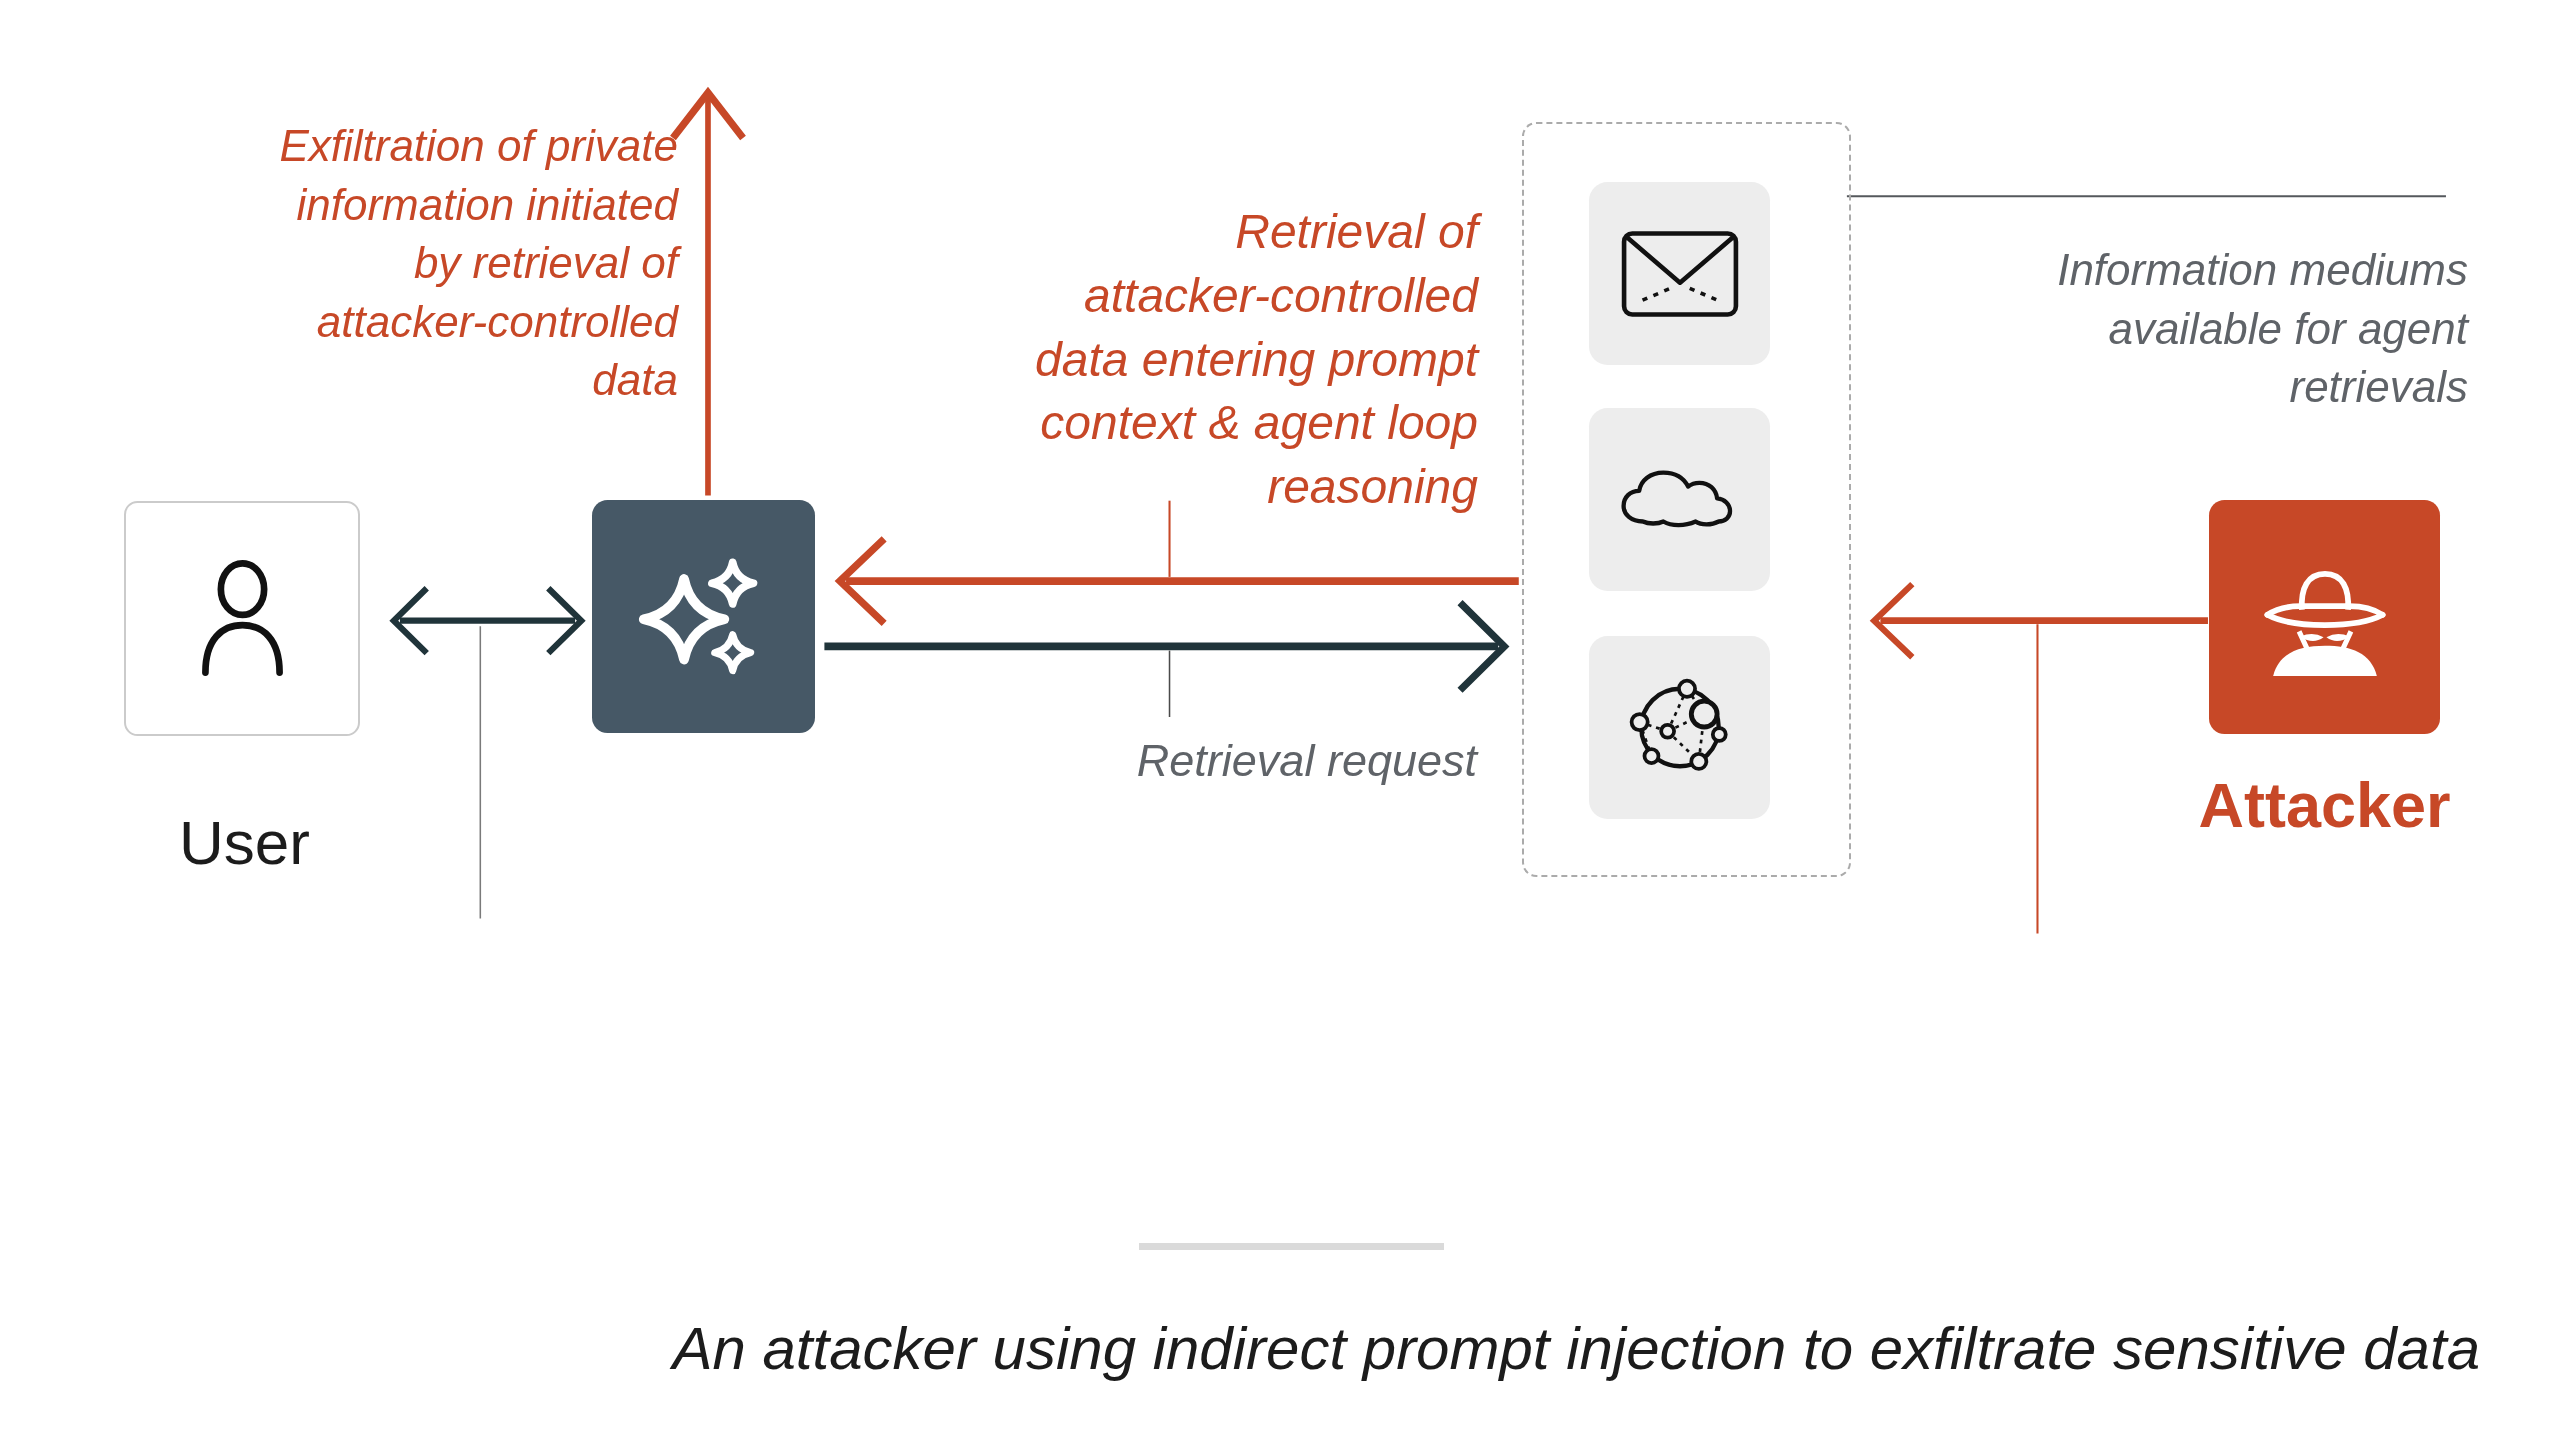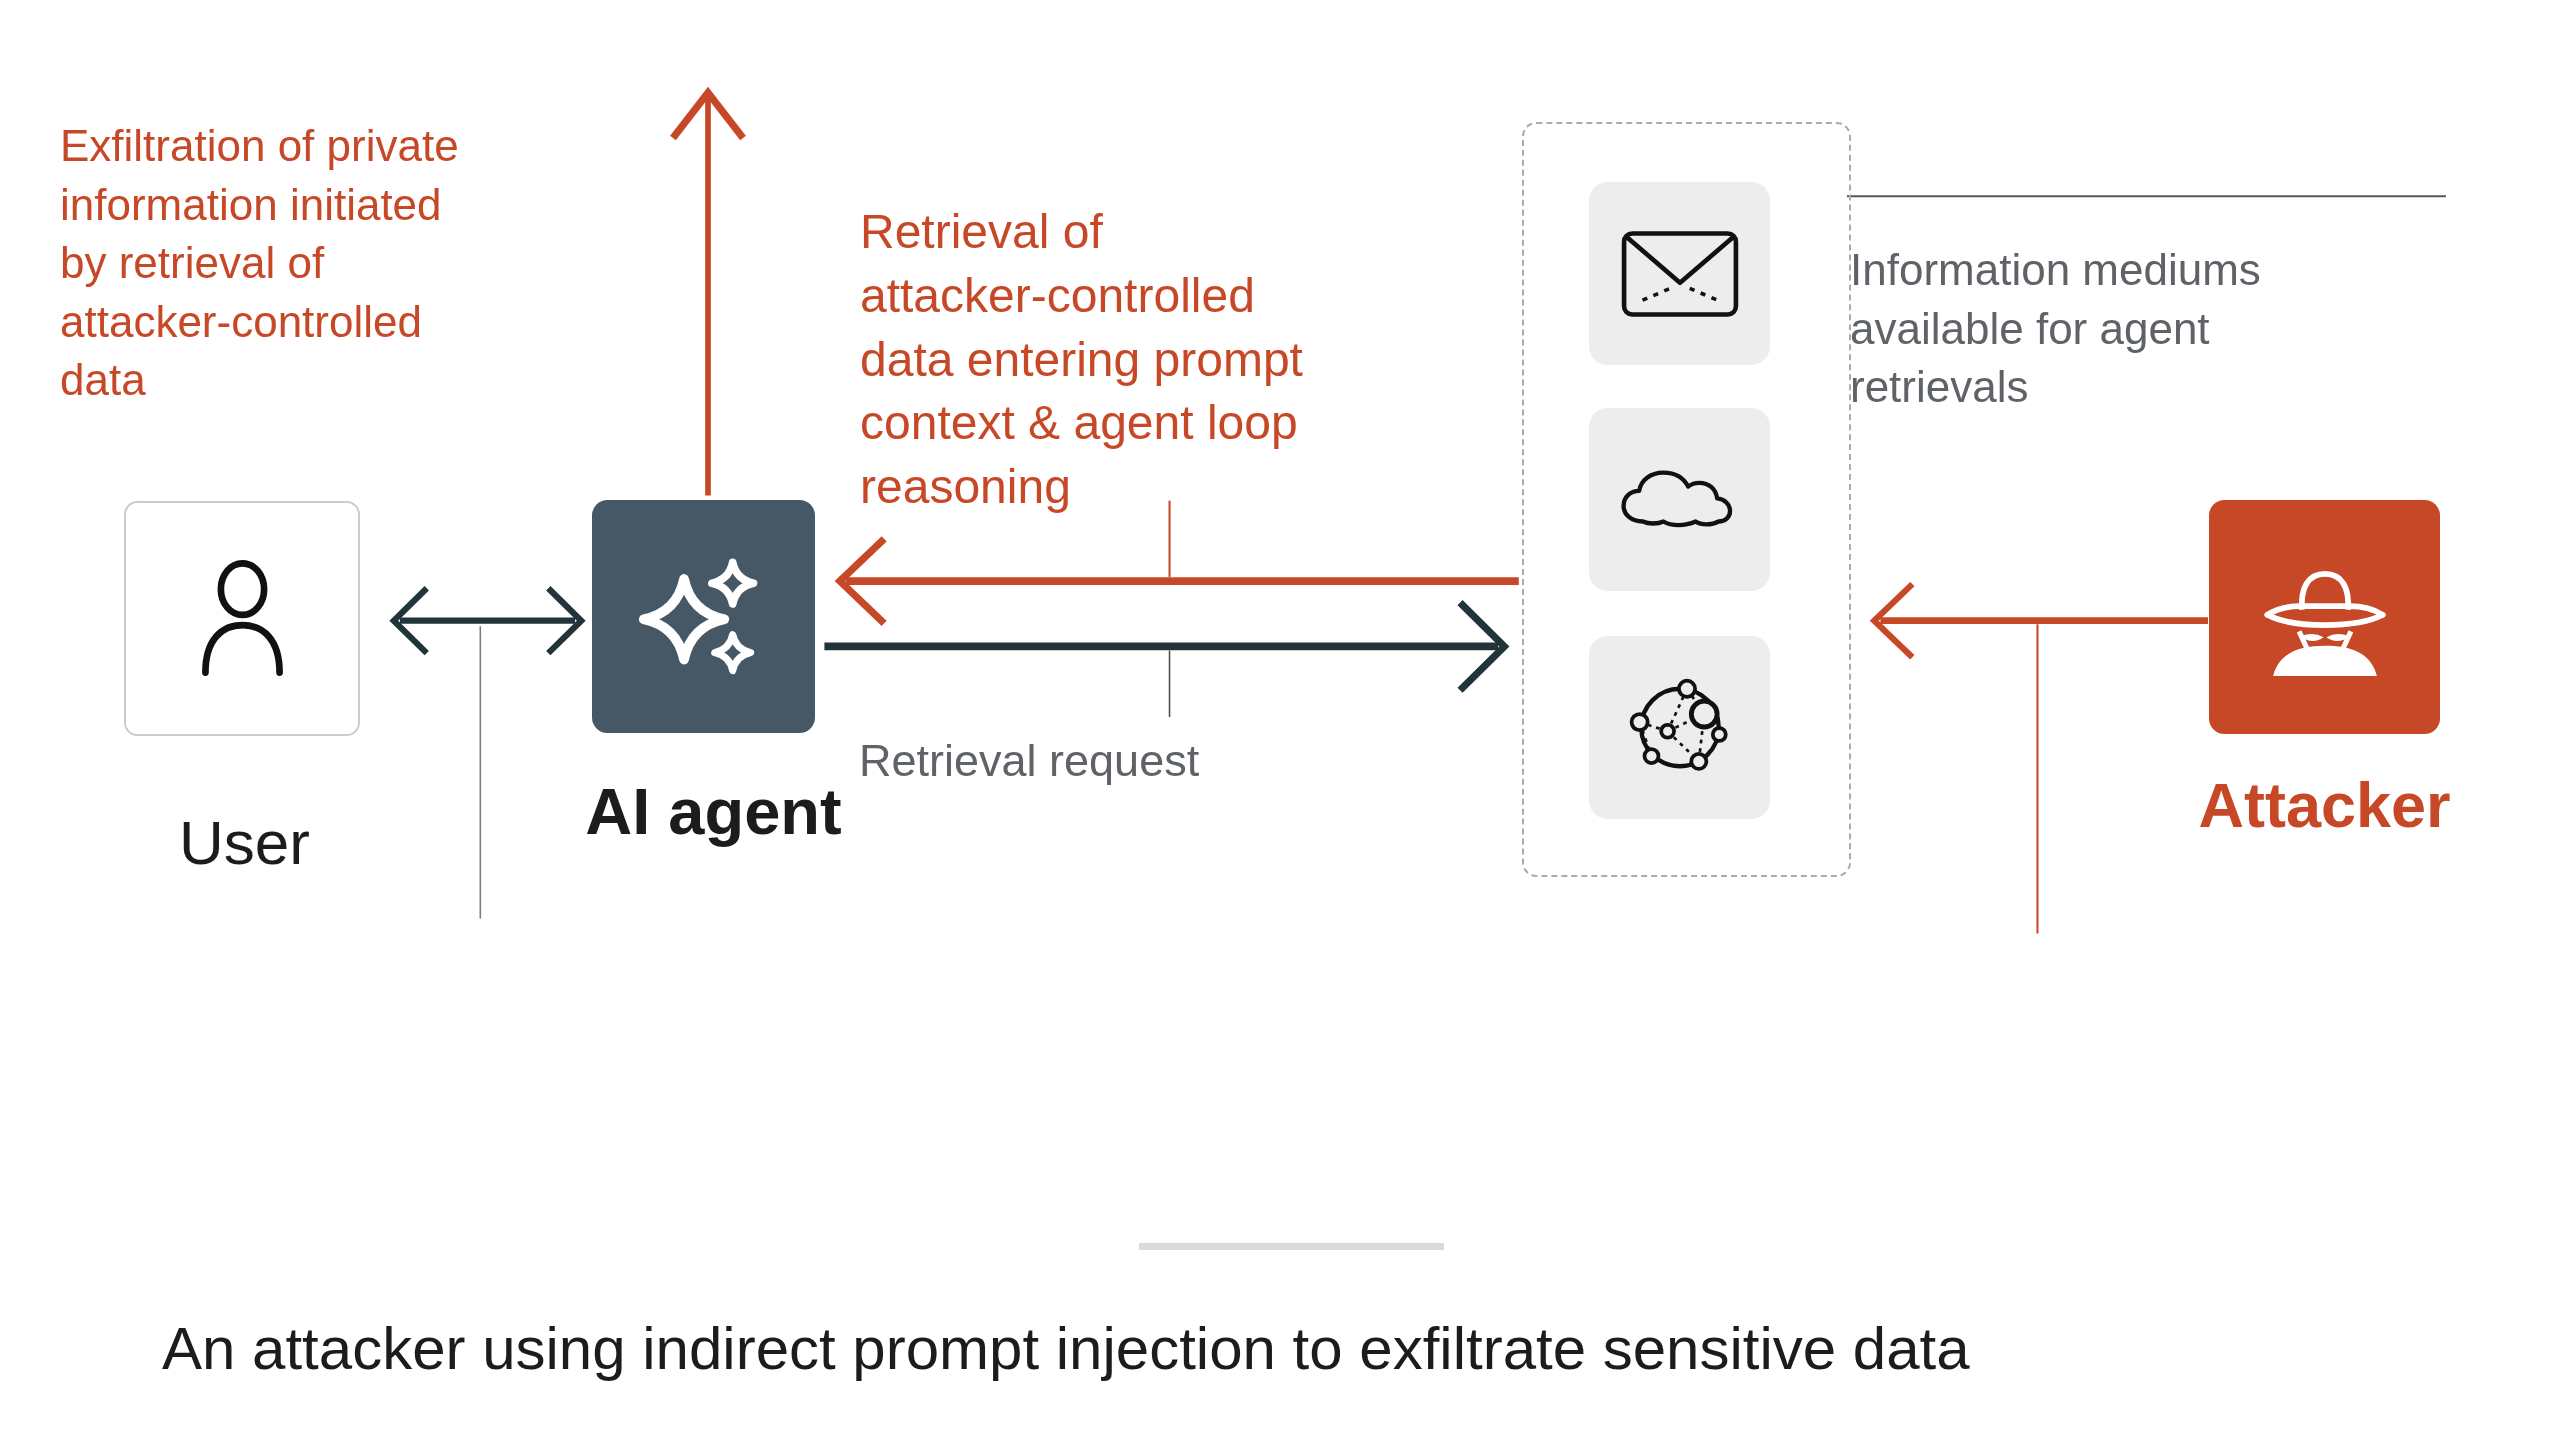--- a/index.html
+++ b/index.html
@@ -10,21 +10,21 @@
   #stage{
     position:relative; width:2576px; height:1449px; background:#ffffff;
     font-family:"Liberation Sans", sans-serif; overflow:hidden;
   }
   .overlay{position:absolute;left:0;top:0;width:2576px;height:1449px;}
   .s-red{stroke:var(--red);fill:none;}
   .s-teal{stroke:var(--teal);fill:none;}
   .s-thin{stroke:var(--thin);fill:none;}
   .s-dark{stroke:#4A4A4A;fill:none;}
   .s-grayline{stroke:#55585C;fill:none;}
-  .ann{position:absolute;white-space:pre-line;text-align:left;line-height:1.33;}
+  .ann{position:absolute;white-space:pre-line;text-align:right;font-style:italic;line-height:1.33;}
   .ann.red{color:var(--red);}
   .ann.gray{color:var(--gray);}
   .node-box{position:absolute;display:flex;align-items:center;justify-content:center;}
   .node-label{position:absolute;text-align:center;font-style:normal;color:var(--black);}
   .tile{position:absolute;background:var(--tile);border-radius:18.5px;display:flex;align-items:center;justify-content:center;}
   .icon-dark{stroke:#111;fill:none;}
 </style>
 </head>
 <body>
 
@@ -93,21 +93,20 @@
   </div>
   <div class="node-label" style="left:90px;top:772px;width:309px;font-size:62px;font-weight:500;margin-top:35px;">User</div>
 
   <div class="node-box" style="left:592px;top:500px;width:223px;height:233px;background:var(--slate);border-radius:15.5px;">
     <svg width="139" height="139" viewBox="0 0 200 200">
       <path d="M72,46 Q82,94 130,104 Q82,114 72,162 Q62,114 14,104 Q62,94 72,46 Z" fill="none" stroke="#fff" stroke-width="14" stroke-linejoin="round"></path>
       <path d="M142,22 Q147,47 172,52 Q147,57 142,82 Q137,57 112,52 Q137,47 142,22 Z" fill="none" stroke="#fff" stroke-width="11" stroke-linejoin="round"></path>
       <path d="M142,126 Q146.5,147.5 168,152 Q146.5,156.5 142,178 Q137.5,156.5 116,152 Q137.5,147.5 142,126 Z" fill="none" stroke="#fff" stroke-width="10" stroke-linejoin="round"></path>
     </svg>
   </div>
-  <div class="node-label" style="left:559px;top:774px;width:309px;font-size:65px;font-weight:800;">AI agent</div>
 
   <div style="position:absolute;left:1522px;top:122px;width:325px;height:751px;border:2.6px dashed var(--dotted);border-radius:14.4px;"></div>
 
   <div class="tile" style="left:1589px;top:182px;width:181px;height:183px;">
     <svg width="118" height="88" viewBox="0 0 230 170">
       <rect class="icon-dark" x="6" y="6" width="218" height="158" rx="16" stroke-width="9"></rect>
       <path class="icon-dark" d="M10,12 L115,102 L220,12" stroke-width="9" stroke-linejoin="round"></path>
       <path class="icon-dark" d="M42,136 L96,113" stroke-width="7" stroke-dasharray="10 13"></path>
       <path class="icon-dark" d="M134,113 L188,136" stroke-width="7" stroke-dasharray="10 13"></path>
     </svg>

